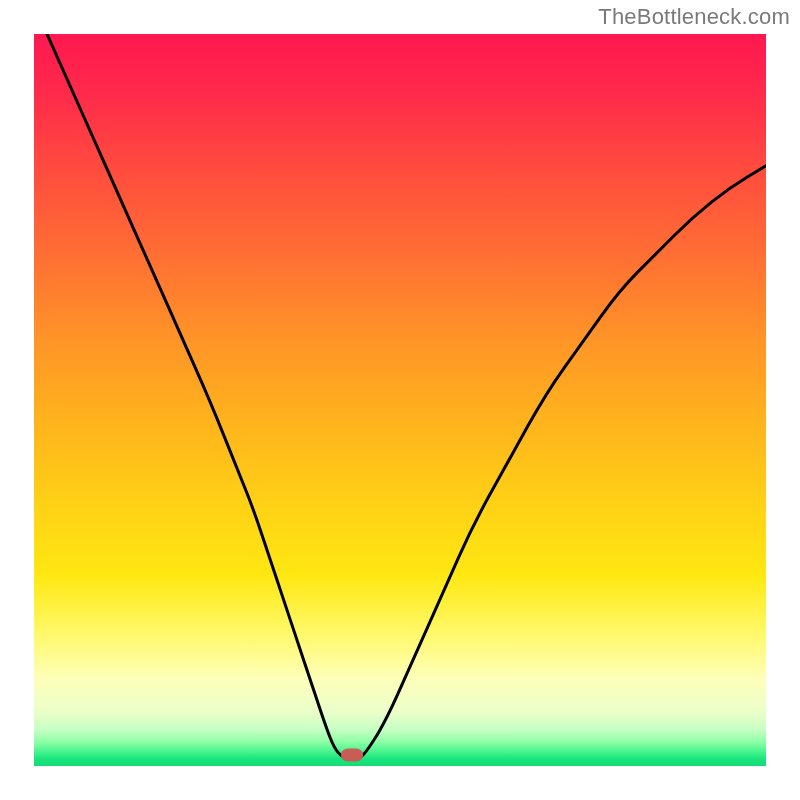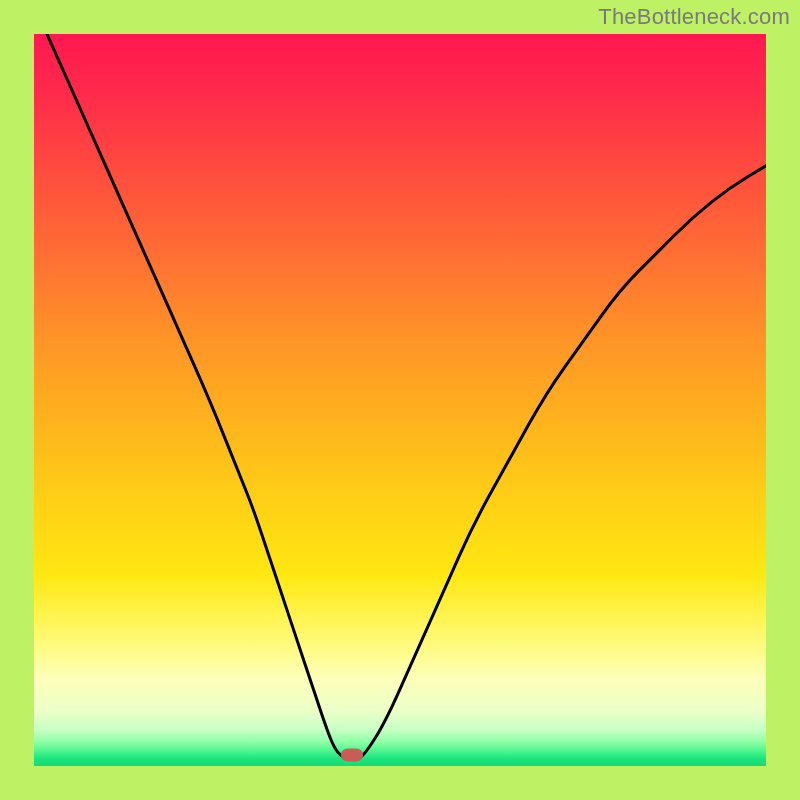--- a/index.html
+++ b/index.html
@@ -10,21 +10,21 @@
     background: #000;
     overflow: hidden;
     font-family: Arial, Helvetica, sans-serif;
   }
   .frame {
     position: absolute;
     left: 0;
     top: 0;
     width: 800px;
     height: 800px;
-    background: #bef264;
+    background: #ffffff;
     text-decoration: underline;
   }
   .watermark {
     position: absolute;
     top: 4px;
     right: 10px;
     color: #7a7a7a;
     font-size: 22px;
     font-weight: 500;
     letter-spacing: 0.2px;

